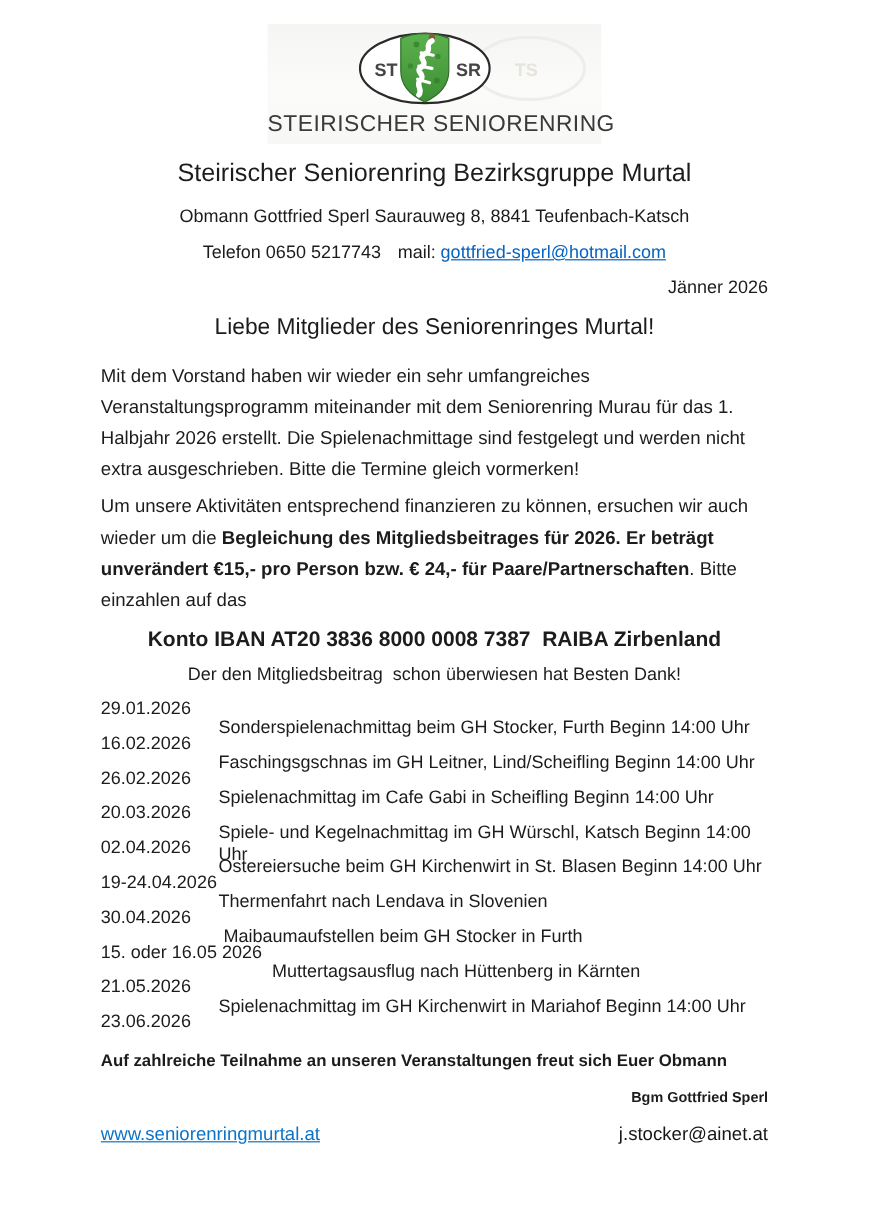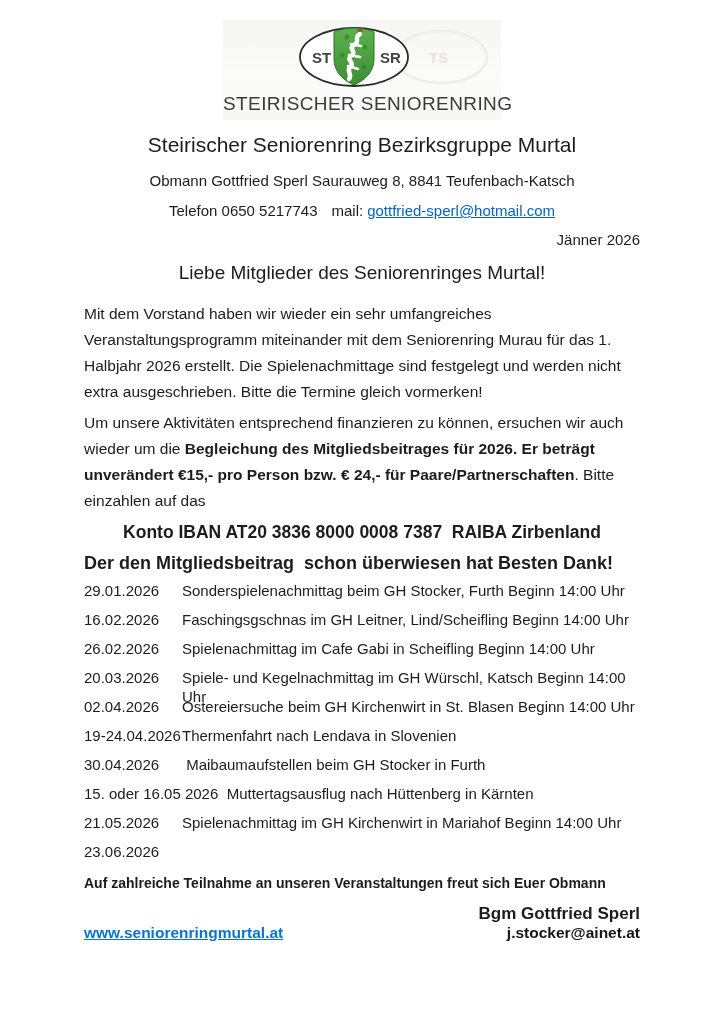--- a/index.html
+++ b/index.html
@@ -64,46 +64,47 @@
     font-size: 15.5px; line-height: 26px;
     margin: 10px 0 0 0;
   }
   .body-para.second { margin-top: 5px; }
   .konto-line {
     text-align: center; font-weight: 700; font-size: 17.5px;
     margin: 7px 0 0 0; line-height: 23px;
     white-space: pre-wrap;
   }
   .thanks-line {
-    font-weight: 700; font-size: 18px;
+    text-align: center; font-weight: 400; font-size: 15px;
     margin: 9px 0 0 0; line-height: 20px;
     white-space: pre-wrap;
   }
   .events { margin-top: 8px; }
   .event-row {
     display: flex;
     font-size: 15px;
     height: 29px;
     align-items: flex-start;
     line-height: 19px;
   }
   .event-date { flex: 0 0 auto; min-width: 98px; white-space: pre; }
-  .event-desc { white-space: pre-wrap; }
+  .event-desc { white-space: pre-wrap; margin-top: 16px; }
 
   .closing-line {
     font-weight: 700; font-size: 14px; line-height: 21px;
     margin: 2px 0 0 0;
   }
   .signature {
-    font-weight: 700; font-size: 17px; text-align: right;
+    font-weight: 700; font-size: 12px; text-align: right;
     margin: 10px 0 0 0; line-height: 20px;
   }
   .footer-row {
     display: flex; justify-content: space-between; align-items: center;
-    font-size: 15.5px; font-weight: 700;
+    margin-top: 13px;
+    font-size: 15.5px; font-weight: 400;
   }
   a.footer-link {
     color: #0b74c9; text-decoration: underline; cursor: pointer;
   }
   .footer-email { color: #161616; padding-left: 48px; }
 </style>
 </head>
 <body>
 
 <div class="page">

